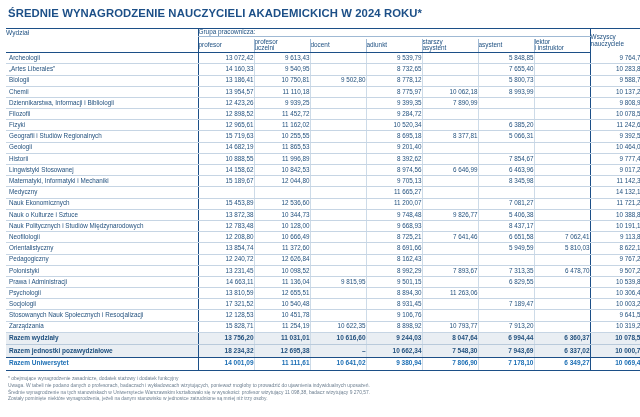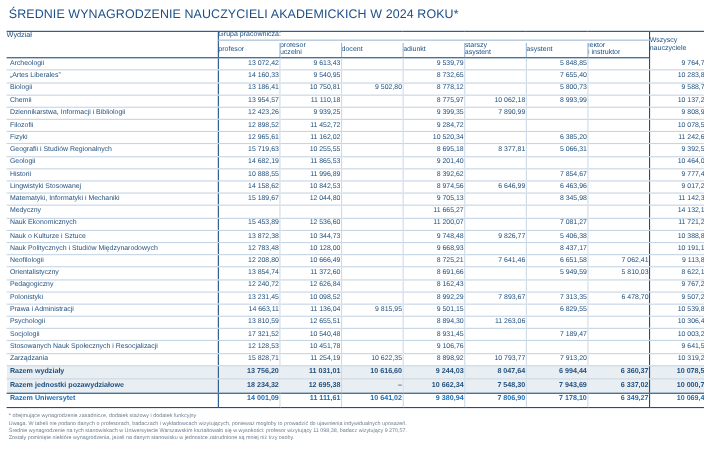--- a/index.html
+++ b/index.html
@@ -16,21 +16,21 @@
   }
   .page {
     position: relative;
     width: 640px;
     height: 417px;
     box-sizing: border-box;
     padding: 0 6px;
   }
   .title {
     font-size: 11.3px;
-    font-weight: normal;
+    font-weight: bold;
     color: #1c4f87;
     letter-spacing: 0.1px;
     padding: 7px 0 9px 2px;
     white-space: nowrap;
   }
   table.tbl {
     border-collapse: collapse;
     table-layout: fixed;
     width: 628px;
     font-size: 6.2px;

